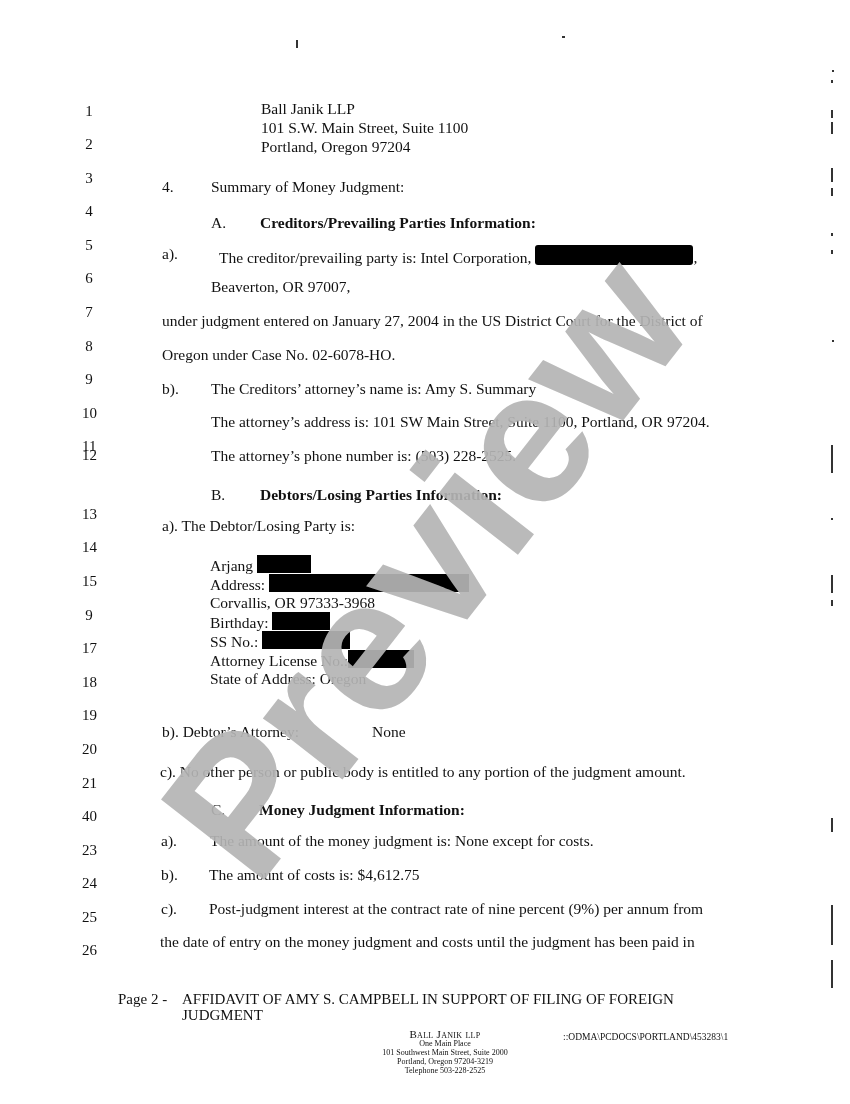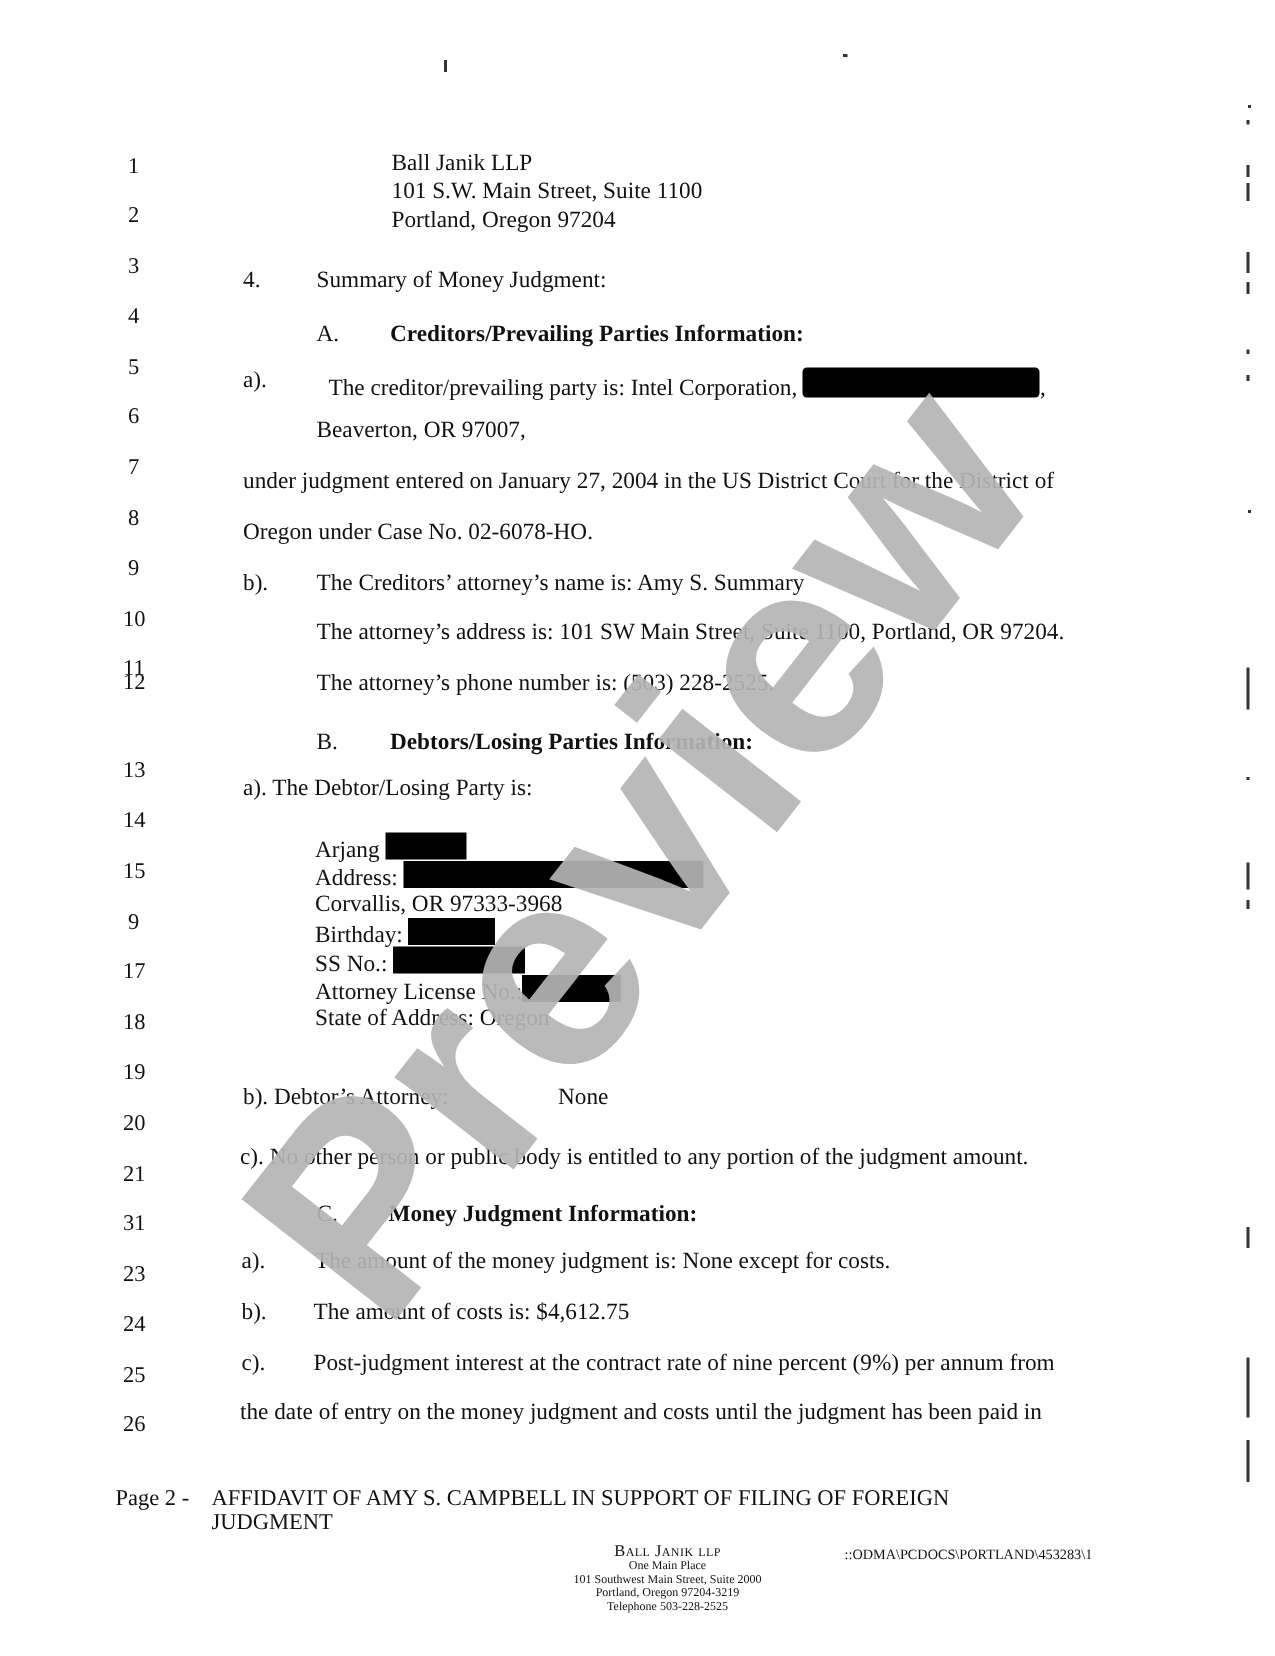--- a/index.html
+++ b/index.html
@@ -6,21 +6,21 @@
   body { width: 850px; height: 1104px; position: relative; overflow: hidden;
          font-family: "Liberation Serif", "DejaVu Serif", serif; color: #111; }
   .abs { position: absolute; white-space: nowrap; }
   .ln { font-size: 15px; left: 82px; width: 14px; text-align: center; }
   .t { font-size: 15.5px; }
   .b { font-weight: bold; }
   .redact { display: inline-block; background: #000; vertical-align: -2px; }
   .speck { position: absolute; background: #333; width: 1.5px; }
   .watermark { position: absolute; left: 110px; top: 250px; width: 640px; height: 640px;
                pointer-events: none; }
-  .footer-title { font-size: 15px; }
+  .footer-title { font-size: 15px; margin-left: 41px; }
   .letterhead { font-size: 8px; text-align: center; line-height: 9px; }
   .lh-name { font-size: 11px; font-variant: small-caps; letter-spacing: 0.3px; }
   .docid { font-size: 9.5px; }
 </style>
 </head>
 <body>
 
 <div>
   <div class="abs ln" style="top:103px">1</div>
   <div class="abs ln" style="top:136px">2</div>
@@ -36,21 +36,21 @@
   <div class="abs ln" style="top:447px">12</div>
   <div class="abs ln" style="top:506px">13</div>
   <div class="abs ln" style="top:539px">14</div>
   <div class="abs ln" style="top:573px">15</div>
   <div class="abs ln" style="top:607px">9</div>
   <div class="abs ln" style="top:640px">17</div>
   <div class="abs ln" style="top:674px">18</div>
   <div class="abs ln" style="top:707px">19</div>
   <div class="abs ln" style="top:741px">20</div>
   <div class="abs ln" style="top:775px">21</div>
-  <div class="abs ln" style="top:808px">31</div>
+  <div class="abs ln" style="top:808px">40</div>
   <div class="abs ln" style="top:842px">23</div>
   <div class="abs ln" style="top:875px">24</div>
   <div class="abs ln" style="top:909px">25</div>
   <div class="abs ln" style="top:942px">26</div>
 </div>
 
 <div>
   <div class="abs t" style="left:261px; top:100px">Ball Janik LLP</div>
   <div class="abs t" style="left:261px; top:119px">101 S.W. Main Street, Suite 1100</div>
   <div class="abs t" style="left:261px; top:138px">Portland, Oregon  97204</div>

